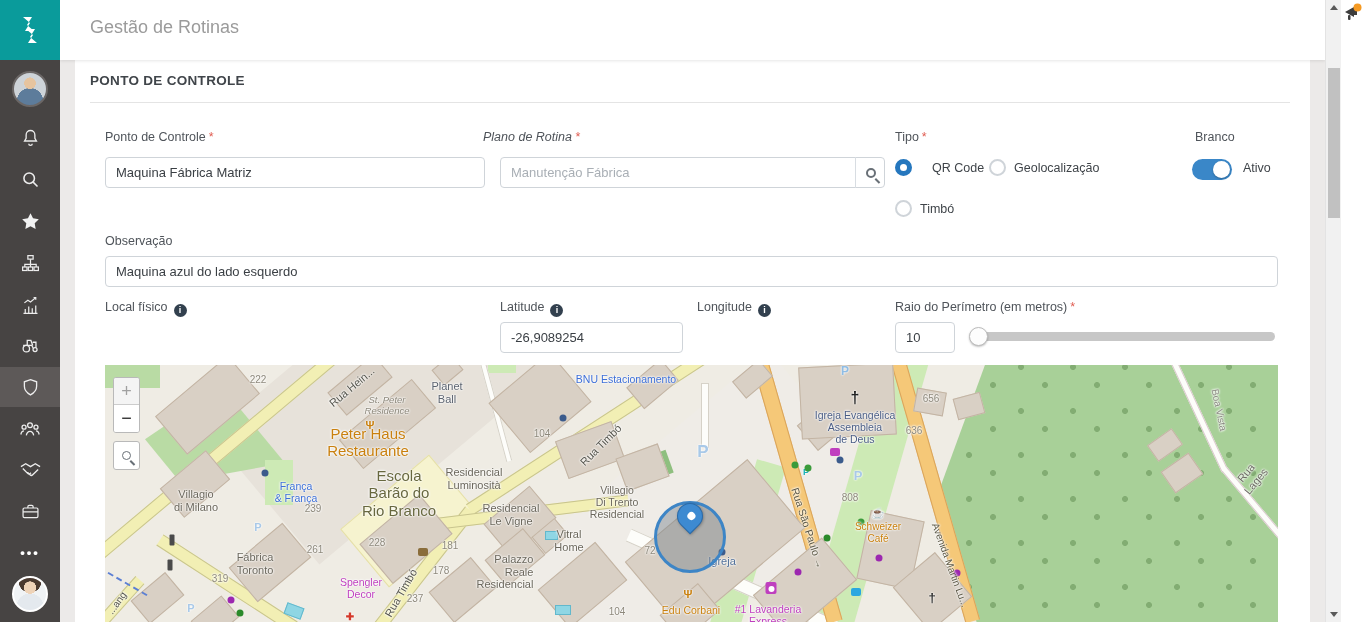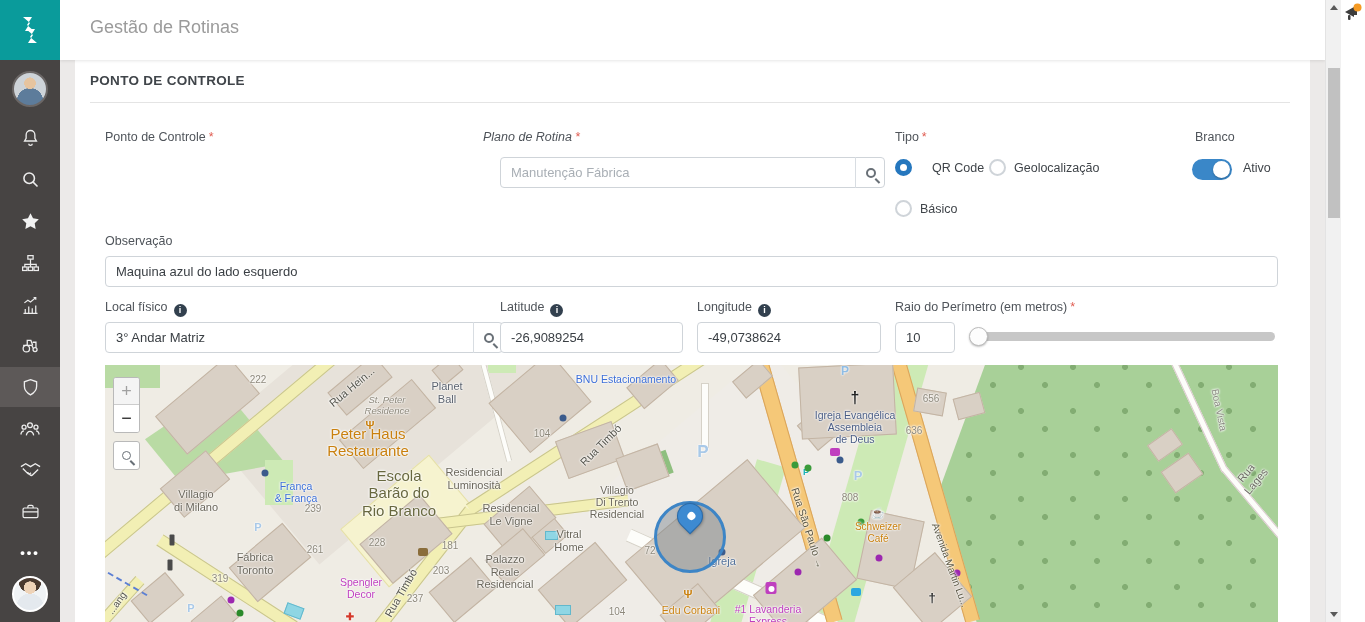--- a/index.html
+++ b/index.html
@@ -184,59 +184,53 @@
   <header class="header">
     <h1>Gestão de Rotinas</h1>
   </header>
   <div class="page-bg"></div>
 
   <main class="card">
     <div class="sec-title">PONTO DE CONTROLE</div>
     <div class="divider" style="left:15px;top:42px;width:1200px;"></div>
 
     <div class="flabel" style="left:30px;top:70px;"><span>Ponto de Controle</span><span class="req">*</span></div>
+    <input class="finput" style="left: 30px; top: 97px; width: 380px;" value="Maquina Fábrica Matriz">
 
     <div class="flabel" style="left:408px;top:70px;font-style:italic;"><span>Plano de Rotina</span><span class="req">*</span></div>
     <div class="inwrap" style="left:425px;top:97px;width:385px;">
       <input class="finput" placeholder="Manutenção Fábrica" style="">
       <div class="in-icon">
           <span class="mag"></span>
         </div>
     </div>
 
     <div class="flabel" style="left:820px;top:70px;"><span>Tipo</span><span class="req">*</span></div>
     <span class="radio on" style="left:820px;top:99px;"></span>
     <span class="rlabel" style="left:857px;top:101px;">QR Code</span>
     <span class="radio" style="left:914px;top:99px;"></span>
     <span class="rlabel" style="left:939px;top:101px;">Geolocalização</span>
     <span class="radio" style="left:820px;top:140px;"></span>
-    <span class="rlabel" style="left:845px;top:142px;">Básico</span>
+    <span class="rlabel" style="left:845px;top:142px;">Timbó</span>
 
     <div class="flabel" style="left:1120px;top:70px;">Branco</div>
     <div class="toggle on" style="left:1117px;top:99px;">
         <div class="knob"></div>
       </div>
     <span class="rlabel" style="left:1168px;top:101px;">Ativo</span>
 
     <div class="flabel" style="left:30px;top:174px;">Observação</div>
     <input class="finput" style="left: 30px; top: 196px; width: 1173px;" value="Maquina azul do lado esquerdo">
 
     <div class="flabel" style="left:30px;top:240px;"><span>Local físico</span><span class="info-i">i</span></div>
-    <div class="inwrap" style="left:30px;top:262px;width:398px;">
-      <input class="finput" value="3° Andar Matriz" style="">
-      <div class="in-icon">
-          <span class="mag"></span>
-        </div>
-    </div>
 
     <div class="flabel" style="left:425px;top:240px;"><span>Latitude</span><span class="info-i">i</span></div>
     <input class="finput" style="left: 425px; top: 262px; width: 183px;" value="-26,9089254">
 
     <div class="flabel" style="left:622px;top:240px;"><span>Longitude</span><span class="info-i">i</span></div>
-    <input class="finput" style="left: 622px; top: 262px; width: 184px;" value="-49,0738624">
 
     <div class="flabel" style="left:820px;top:240px;"><span>Raio do Perímetro (em metros)</span><span class="req">*</span></div>
     <input class="finput" style="left: 820px; top: 262px; width: 60px;" value="10">
     <div class="slider-track" style="left:900px;top:272px;width:300px;"></div>
     <div class="slider-handle" style="left:894px;top:267px;"></div>
 
     <div class="map">
 
       <div class="patch" style="left:120px;top:-60px;width:340px;height:170px;background:#e7e2da;transform:rotate(-40deg);z-index:0;"></div>
       <div class="patch" style="left:430px;top:70px;width:330px;height:180px;background:#efece7;transform:rotate(-40deg);z-index:0;"></div>
@@ -336,22 +330,22 @@
           <div class="mlab" style="left: 210px; top: 185px; color: rgb(141, 136, 123); font-size: 10px; transform: translate(-50%, -50%);">261</div>
           <div class="mlab" style="left: 150px; top: 199px; color: rgb(107, 103, 92); font-size: 11px; transform: translate(-50%, -50%);">Fábrica
 Toronto</div>
           <div class="mlab" style="left: 115px; top: 214px; color: rgb(141, 136, 123); font-size: 10px; transform: translate(-50%, -50%);">319</div>
           <div class="mlab" style="left: 272px; top: 178px; color: rgb(141, 136, 123); font-size: 10px; transform: translate(-50%, -50%);">228</div>
           <div class="mlab" style="left: 256px; top: 223px; color: rgb(191, 63, 191); font-size: 10.5px; transform: translate(-50%, -50%);">Spengler
 Decor</div>
           <div class="mlab" style="left: 296px; top: 228px; color: rgb(85, 85, 77); font-size: 11px; transform: translate(-50%, -50%) rotate(-60deg);">Rua Timbó</div>
           <div class="mlab" style="left: 310px; top: 234px; color: rgb(141, 136, 123); font-size: 10px; transform: translate(-50%, -50%);">237</div>
           <div class="mlab" style="left: 345px; top: 181px; color: rgb(141, 136, 123); font-size: 10px; transform: translate(-50%, -50%);">181</div>
-          <div class="mlab" style="left: 336px; top: 206px; color: rgb(141, 136, 123); font-size: 10px; transform: translate(-50%, -50%);">203</div>
-          <div class="mlab" style="left: 400px; top: 207px; color: rgb(107, 103, 92); font-size: 11px; transform: translate(-50%, -50%);">Palazzo
+          <div class="mlab" style="left: 336px; top: 206px; color: rgb(141, 136, 123); font-size: 10px; transform: translate(-50%, -50%);">178</div>
+          <div class="mlab" style="left: 400px; top: 207px; color: rgb(107, 103, 92); font-size: 11px; transform: translate(-50%, -50%); text-align: right;">Palazzo
 Reale
 Residencial</div>
           <div class="mlab" style="left: 512px; top: 137px; color: rgb(107, 103, 92); font-size: 10.5px; transform: translate(-50%, -50%);">Villagio
 Di Trento
 Residencial</div>
           <div class="mlab" style="left: 464px; top: 176px; color: rgb(107, 103, 92); font-size: 11px; transform: translate(-50%, -50%);">Vitral
 Home</div>
           <div class="mlab" style="left: 545px; top: 186px; color: rgb(141, 136, 123); font-size: 10px; transform: translate(-50%, -50%);">72</div>
           <div class="mlab" style="left: 512px; top: 247px; color: rgb(141, 136, 123); font-size: 10px; transform: translate(-50%, -50%);">104</div>
           <div class="mlab" style="left: 617px; top: 196px; color: rgb(82, 113, 154); font-size: 11px; transform: translate(-50%, -50%);">Igreja</div>

